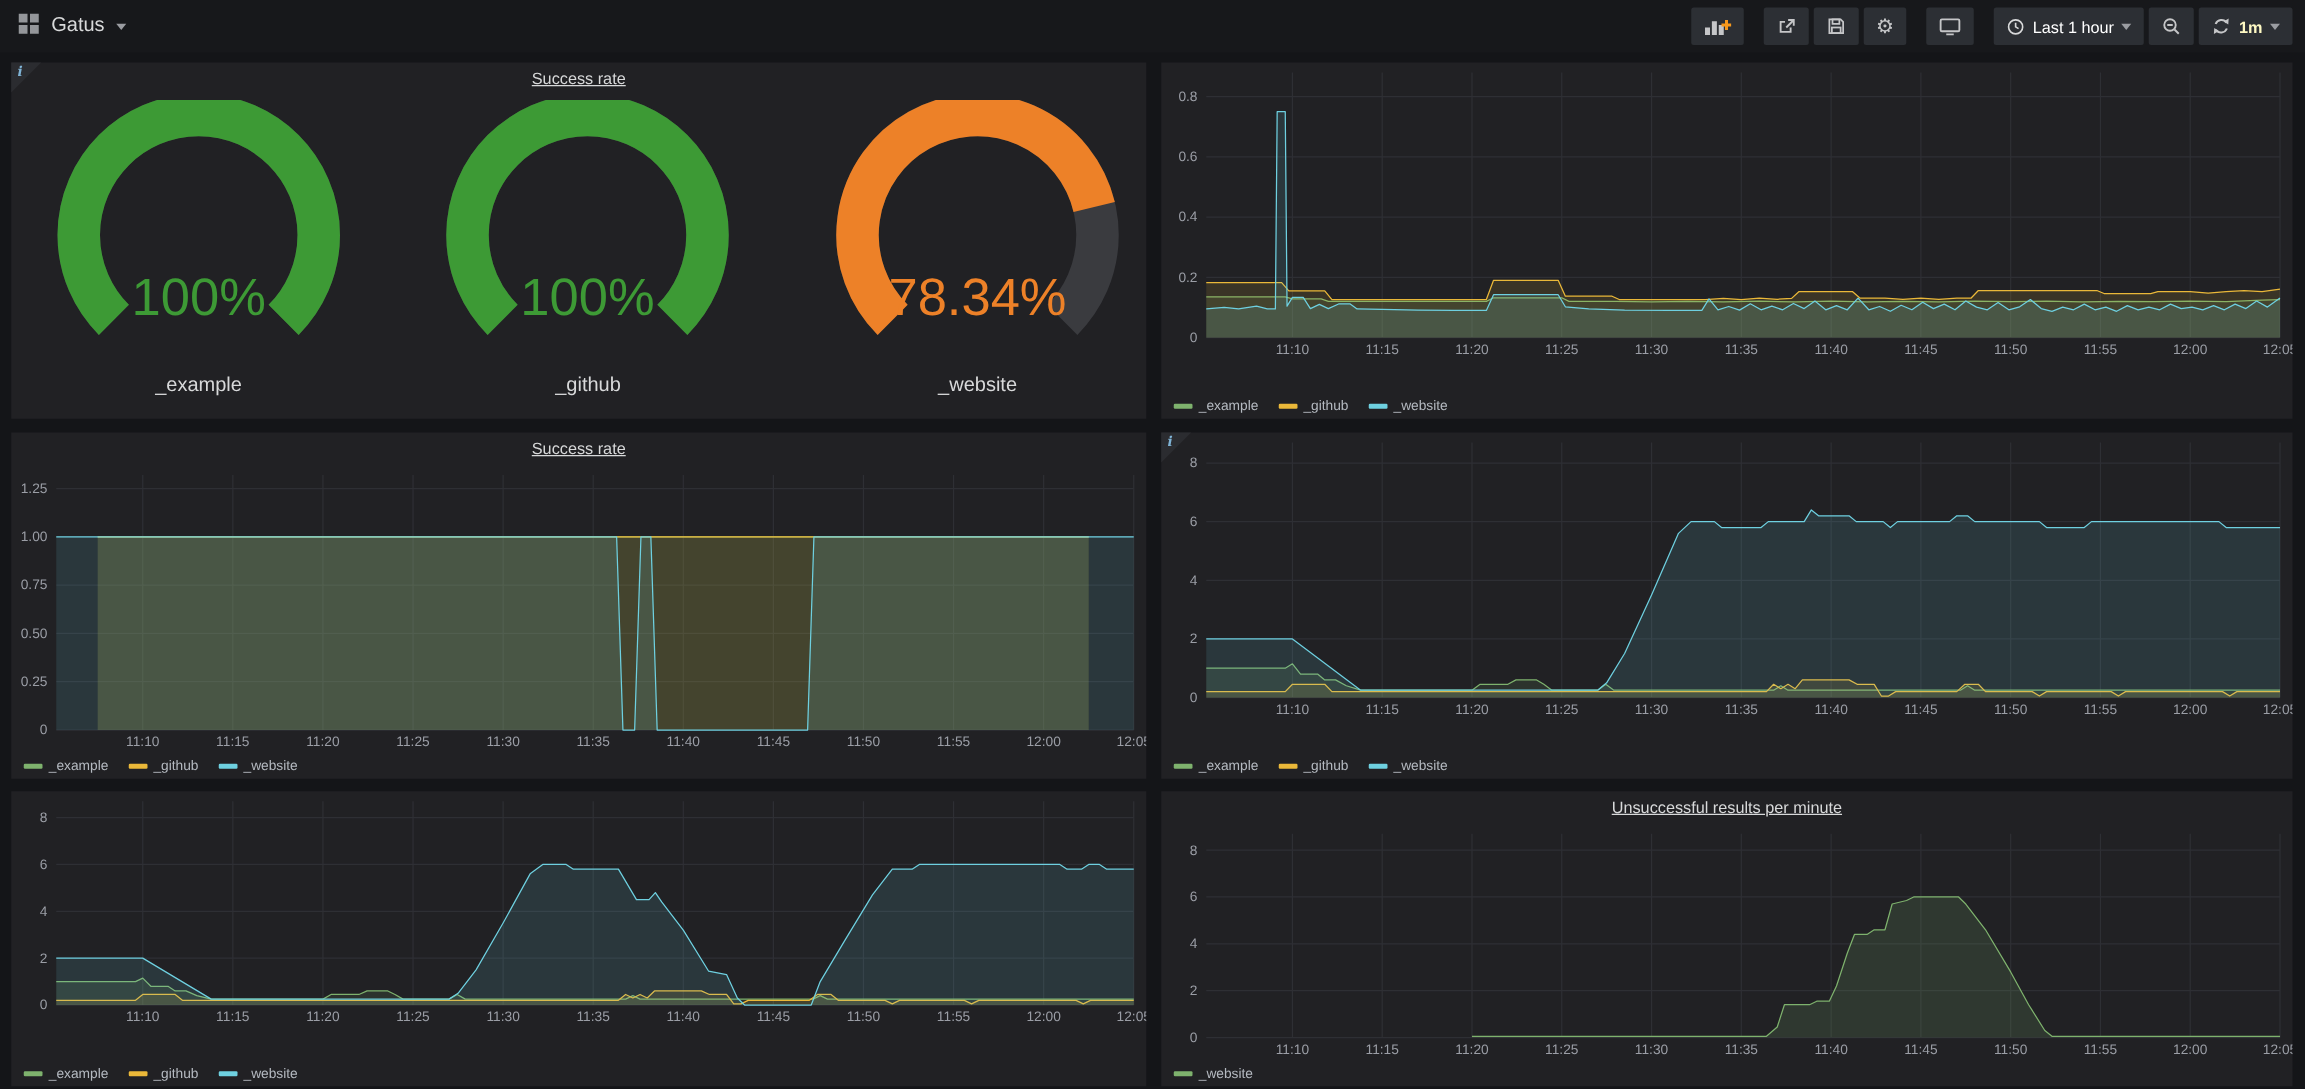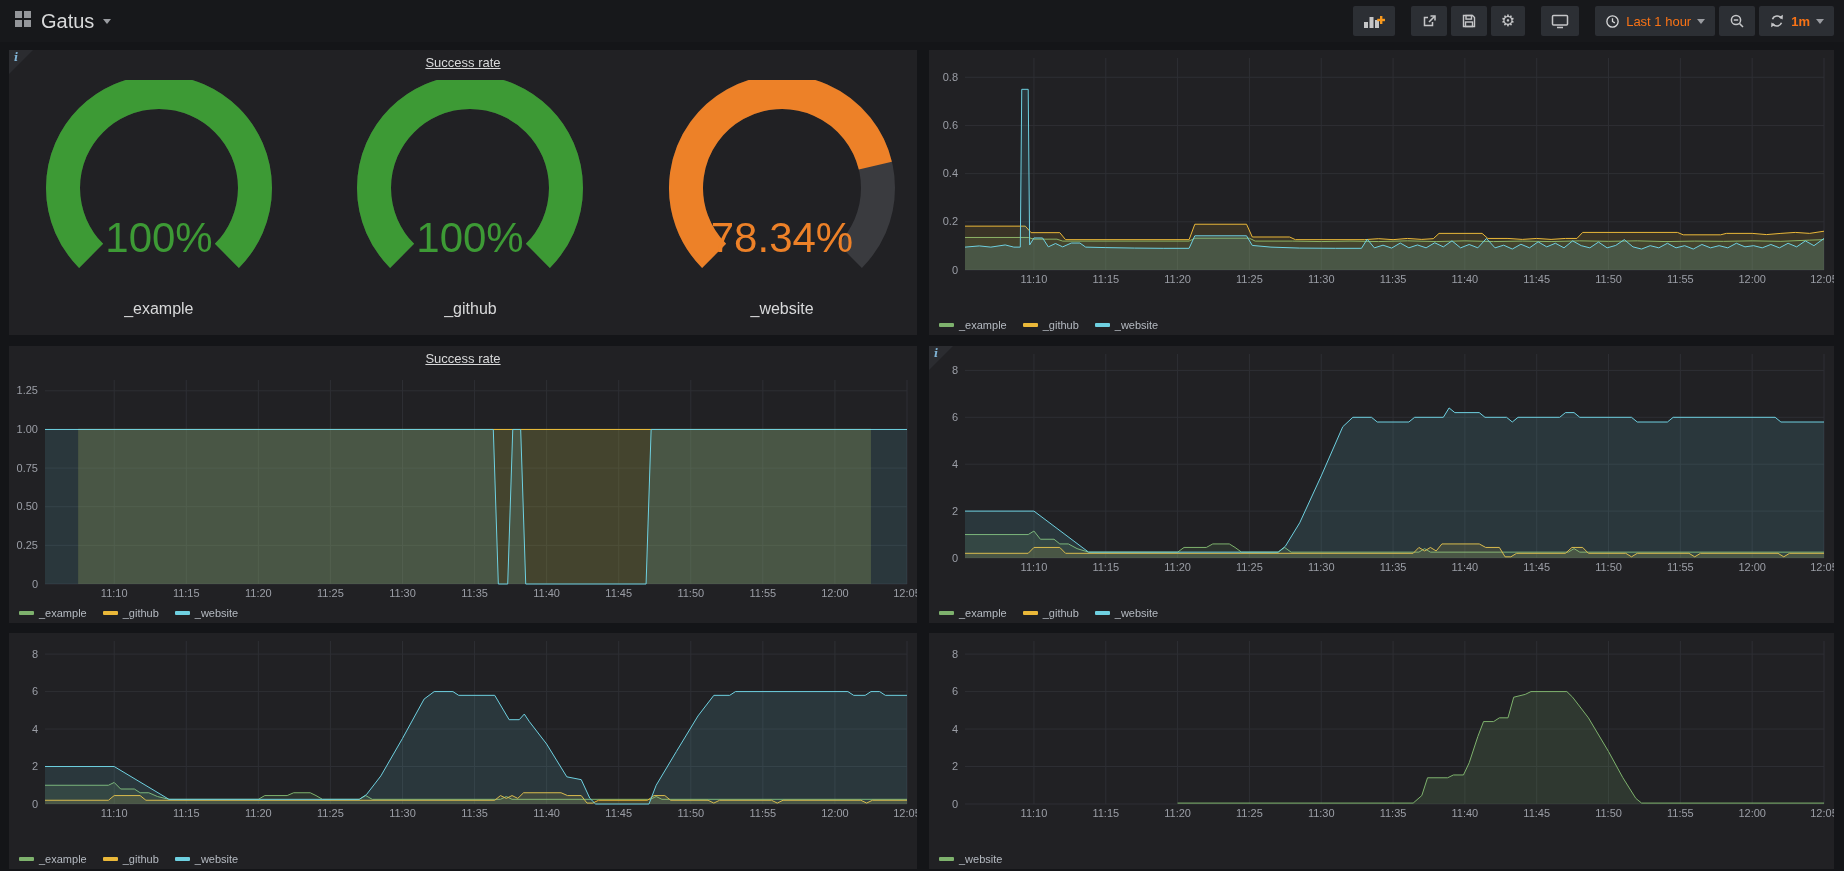--- a/index.html
+++ b/index.html
@@ -10,32 +10,32 @@
     font-family:"Liberation Sans", sans-serif;
     -webkit-font-smoothing:antialiased;
   }
   
   .navbar {
     position:absolute; top:0; left:0; width:1844px; height:42px;
     background:#17181b; display:flex; align-items:center; justify-content:space-between;
     padding:0 10px;
   }
   .nav-left { display:flex; align-items:center; gap:9px; padding-left:4px; }
-  .dash-title { color:#d8d9da; font-size:20px; cursor:pointer;text-align:right; }
+  .dash-title { color:#d8d9da; font-size:16px; cursor:pointer;text-align:right; }
   .caret { width:0; height:0; border-left:4px solid transparent; border-right:4px solid transparent; border-top:5px solid #9a9ca1; display:inline-block; }
   .nav-right { display:flex; align-items:center; }
   .nav-btn {
     height:30px; background:#2c2f34; border:none; border-radius:2px;
     display:flex; align-items:center; justify-content:center; gap:6px;
     padding:0 10px; margin-left:4px; cursor:pointer; color:#c5c6c8; font-size:13px;
   }
   .nav-btn svg { display:block; }
   .group-gap { width:12px; }
-  .nav-label { color:#f97316; font-size:13px; }
-  .refresh-interval { color:#f97316; font-size:13px; font-weight:bold; }
+  .nav-label { color:#ffffff; font-size:13px; }
+  .refresh-interval { color:#fef9c3; font-size:13px; font-weight:bold; }
   .gear-glyph { font-family:"DejaVu Sans", sans-serif; font-size:16px; color:#c5c6c8; line-height:1; }
   
   .panel { position:absolute; background:#212124; display:flex; flex-direction:column; }
   .panel-title {
     height:26px; line-height:26px; flex:0 0 26px; text-align:center;
     color:#d8d9da; font-size:13px; font-weight:500; cursor:pointer;text-decoration:underline;
   }
   .info-corner { position:absolute; top:0; left:0; width:0; height:0;
     border-top:24px solid #2b2c30; border-right:24px solid transparent; z-index:3; }
   .info-glyph { position:absolute; top:1px; left:5px; z-index:4; color:#7fb3d5;
@@ -420,20 +420,21 @@
         <span>_github</span>
       </span>
       <span class="legend-item">
         <span class="legend-dash" style="background: rgb(110, 208, 224);"></span>
         <span>_website</span>
       </span>
     </div>
 </div>
 
 <div class="panel" style="left:929px; top:633px; width:905px; height:236px;">
+  <div class="panel-title">Unsuccessful results per minute</div>
   <div class="chart">
       <svg width="905" height="189">
         <line x1="104.94983277591973" y1="8" x2="104.94983277591973" y2="171" stroke="#2e2f34" stroke-width="1"></line>
         <line x1="176.77257525083616" y1="8" x2="176.77257525083616" y2="171" stroke="#2e2f34" stroke-width="1"></line>
         <line x1="248.59531772575252" y1="8" x2="248.59531772575252" y2="171" stroke="#2e2f34" stroke-width="1"></line>
         <line x1="320.4180602006689" y1="8" x2="320.4180602006689" y2="171" stroke="#2e2f34" stroke-width="1"></line>
         <line x1="392.2408026755853" y1="8" x2="392.2408026755853" y2="171" stroke="#2e2f34" stroke-width="1"></line>
         <line x1="464.06354515050174" y1="8" x2="464.06354515050174" y2="171" stroke="#2e2f34" stroke-width="1"></line>
         <line x1="535.8862876254179" y1="8" x2="535.8862876254179" y2="171" stroke="#2e2f34" stroke-width="1"></line>
         <line x1="607.7090301003344" y1="8" x2="607.7090301003344" y2="171" stroke="#2e2f34" stroke-width="1"></line>

